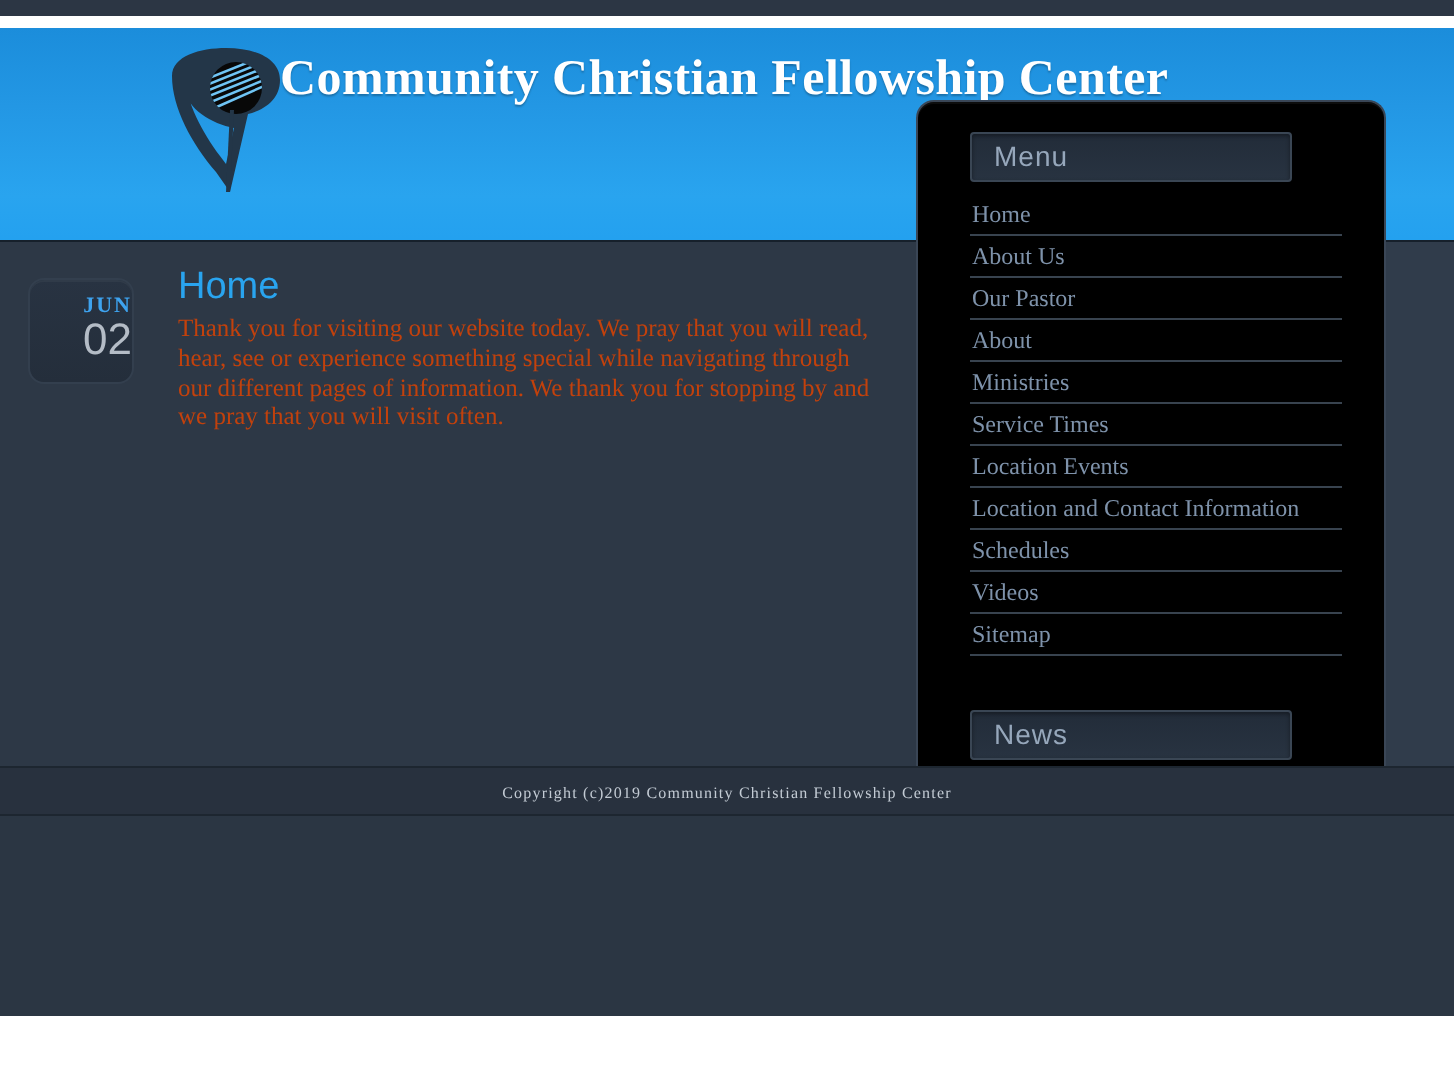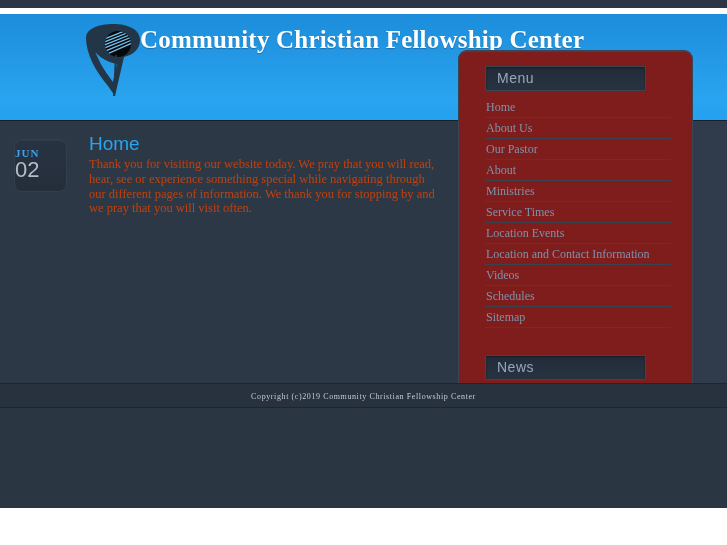--- a/index.html
+++ b/index.html
@@ -73,21 +73,21 @@
   }
 
   
   .date-badge {
     position: absolute; left: 14px; top: 139px;
     width: 53px; height: 53px;
     border-radius: 8px;
     background: linear-gradient(to bottom, #283342 0%, #242e3b 100%);
     border: 1px solid #333f4e;
     box-shadow: inset 0 1px 0 rgba(255,255,255,0.04);
-    text-align: left;
+    text-align: right;
   }
   .date-month {
     margin-top: 7px;
     font-family: "Liberation Serif", serif;
     font-size: 11px;
     font-weight: bold;
     letter-spacing: 1px;
     color: #3ea3ef;
   }
   .date-day {
@@ -110,21 +110,21 @@
     font-size: 12.5px;
     line-height: 14.8px;
     color: #c2410c;
     text-align: left;
   }
 
   
   .sidebar {
     position: absolute; left: 458px; top: 50px;
     width: 235px; height: 333px;
-    background: #7f1d1d;
+    background: #000000;
     border-top-left-radius: 9px;
     border-top-right-radius: 9px;
     border: 1px solid #3a4656;
     border-bottom: none;
     box-shadow: inset 0 1px 0 rgba(255,255,255,0.05);
   }
   .sidebar-edge {
     position: absolute; left: 693px; top: 121px;
     width: 34px; height: 262px;
     background: #303c4b;
@@ -243,22 +243,22 @@
 
     <ul class="menu-list">
       <li class="menu-item">Home</li>
       <li class="menu-item">About Us</li>
       <li class="menu-item">Our Pastor</li>
       <li class="menu-item">About</li>
       <li class="menu-item">Ministries</li>
       <li class="menu-item">Service Times</li>
       <li class="menu-item">Location Events</li>
       <li class="menu-item">Location and Contact Information</li>
+      <li class="menu-item">Schedules</li>
       <li class="menu-item">Videos</li>
-      <li class="menu-item">Schedules</li>
       <li class="menu-item">Sitemap</li>
     </ul>
 
     <div class="panel-head" id="news-head">
       <span>News</span>
     </div>
   </div>
 
   <div class="footer">
     <span class="footer-text">Copyright (c)2019 Community Christian Fellowship Center</span>

